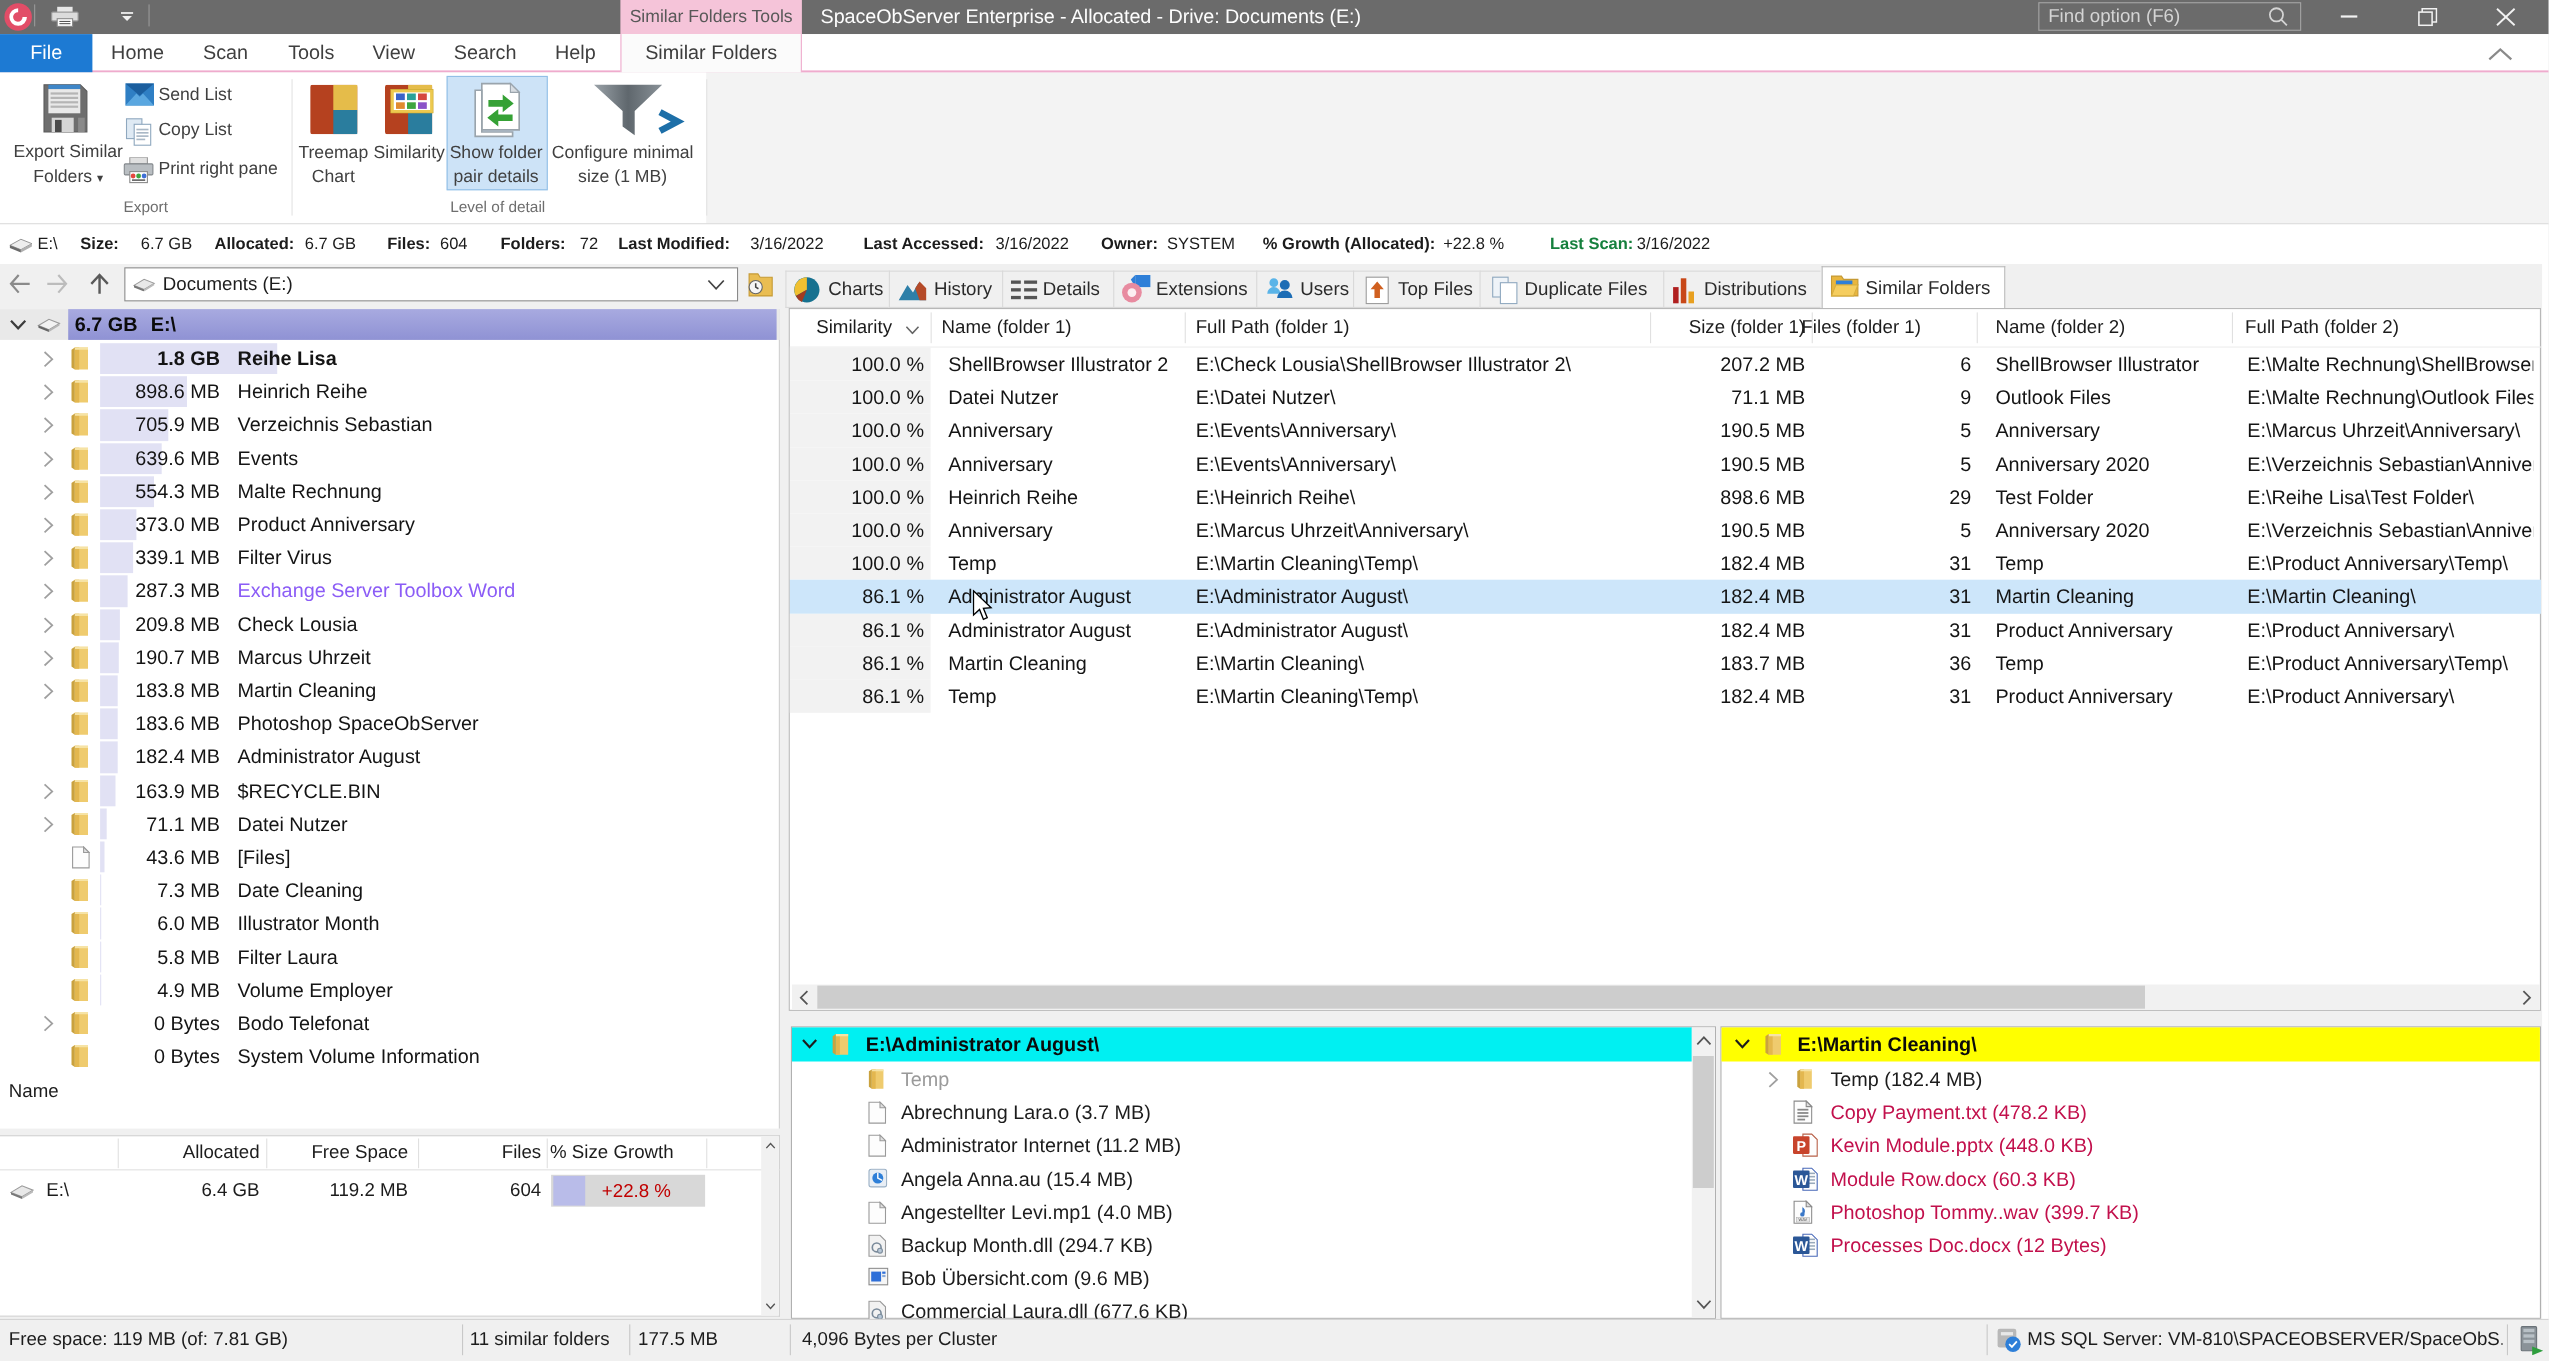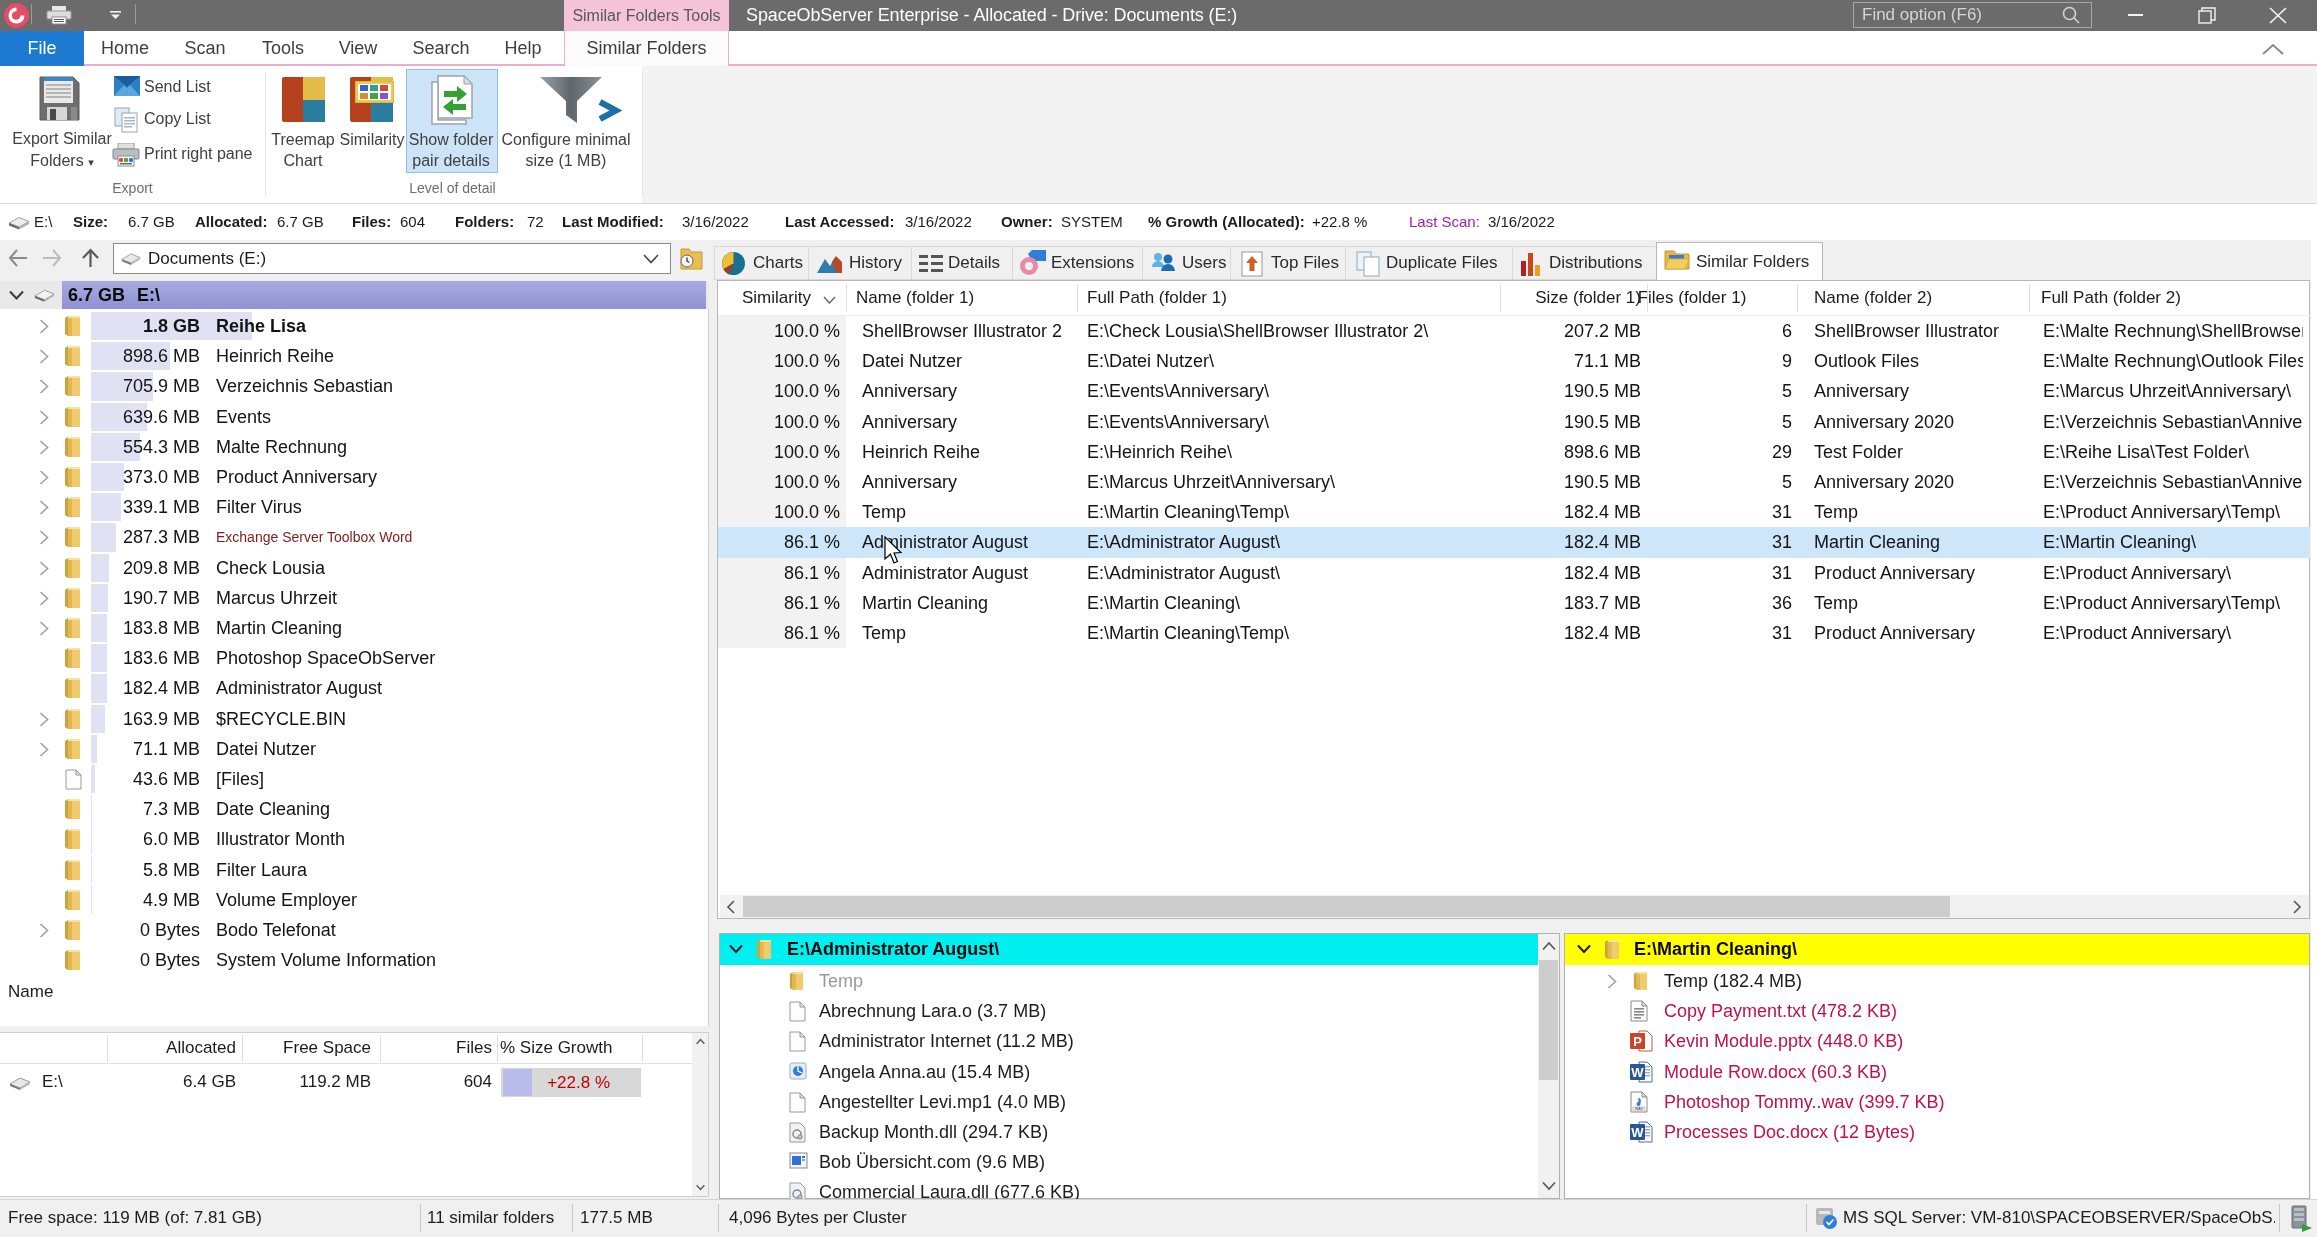--- a/index.html
+++ b/index.html
@@ -166,21 +166,21 @@
 <div class="a tx" style="left:455px;top:204px;height:36px;font-weight:bold;color:#1c1c1c;font-size:15px;line-height:36px;">Folders:</div>
 <div class="a tx" style="left:527px;top:204px;height:36px;color:#1c1c1c;font-size:15px;line-height:36px;">72</div>
 <div class="a tx" style="left:562px;top:204px;height:36px;font-weight:bold;color:#1c1c1c;font-size:15px;line-height:36px;">Last Modified:</div>
 <div class="a tx" style="left:682px;top:204px;height:36px;color:#1c1c1c;font-size:15px;line-height:36px;">3/16/2022</div>
 <div class="a tx" style="left:785px;top:204px;height:36px;font-weight:bold;color:#1c1c1c;font-size:15px;line-height:36px;">Last Accessed:</div>
 <div class="a tx" style="left:905px;top:204px;height:36px;color:#1c1c1c;font-size:15px;line-height:36px;">3/16/2022</div>
 <div class="a tx" style="left:1001px;top:204px;height:36px;font-weight:bold;color:#1c1c1c;font-size:15px;line-height:36px;">Owner:</div>
 <div class="a tx" style="left:1061px;top:204px;height:36px;color:#1c1c1c;font-size:15px;line-height:36px;">SYSTEM</div>
 <div class="a tx" style="left:1148px;top:204px;height:36px;font-weight:bold;color:#1c1c1c;font-size:15px;line-height:36px;">% Growth (Allocated):</div>
 <div class="a tx" style="left:1312px;top:204px;height:36px;color:#1c1c1c;font-size:15px;line-height:36px;">+22.8 %</div>
-<div class="a tx" style="left:1409px;top:204px;height:36px;font-weight:normal;color:#a21caf;font-size:15px;line-height:36px;">Last Scan:</div>
+<div class="a tx" style="left:1409px;top:204px;height:36px;font-weight:bold;color:#15803d;font-size:15px;line-height:36px;">Last Scan:</div>
 <div class="a tx" style="left:1488px;top:204px;height:36px;color:#1c1c1c;font-size:15px;line-height:36px;">3/16/2022</div>
 <div class="a tx" style="left:0px;top:240px;width:2317px;height:42px;background:#f0f0f0;"></div>
 <svg class="ico" style="left:8px;top:249px" width="20" height="18" viewBox="0 0 20 18">
     <path d="M9 1 L2 9 L9 17 M2 9 L19 9" fill="none" stroke="#8a8a8a" stroke-width="2"></path>
   </svg>
 <svg class="ico" style="left:42px;top:249px" width="20" height="18" viewBox="0 0 20 18">
     <path d="M11 1 L18 9 L11 17 M18 9 L1 9" fill="none" stroke="#bcbcbc" stroke-width="2"></path>
   </svg>
 <svg class="ico" style="left:81px;top:248px" width="19" height="20" viewBox="0 0 19 20">
     <path d="M9.5 19 L9.5 3 M2 10 L9.5 2 L17 10" fill="none" stroke="#5a5a5a" stroke-width="2.2"></path>
@@ -301,21 +301,21 @@
     <path d="M1.5 1 L8.5 7.5 L1.5 14" fill="none" stroke="#a0a0a0" stroke-width="1.6"></path>
   </svg>
 <svg class="ico" style="left:64px;top:526.4px" width="17" height="22" viewBox="0 0 17 22">
     <path d="M4 1 L16 1 L16 21 L4 21 Z" fill="#efcb6e"></path>
     <path d="M4 1 L8 1 L8 21 L4 21 Z" fill="#e3b74f"></path>
     <path d="M4 1 L16 1 L16 3 L4 3 Z" fill="#f6e3a5"></path>
     <path d="M1 3 L4 1 L4 21 L1 19 Z" fill="#caa23e"></path>
   </svg>
 <div class="a tx" style="left:91px;top:523.4px;width:25px;height:28.2px;background:#e1e1f4;"></div>
 <div class="a tx" style="left:0px;top:522.4px;width:200px;height:30.2px;color:#141414;font-size:18px;line-height:30px;text-align:right;">287.3 MB</div>
-<div class="a tx" style="left:216px;top:522.4px;width:480px;height:30.2px;color:#7f1d1d;font-size:14px;line-height:30px;">Exchange Server Toolbox Word</div>
+<div class="a tx" style="left:216px;top:522.4px;width:480px;height:30.2px;color:#8b5cf6;font-size:18px;line-height:30px;">Exchange Server Toolbox Word</div>
 <svg class="ico" style="left:39px;top:560.6px" width="10" height="15" viewBox="0 0 10 15">
     <path d="M1.5 1 L8.5 7.5 L1.5 14" fill="none" stroke="#a0a0a0" stroke-width="1.6"></path>
   </svg>
 <svg class="ico" style="left:64px;top:556.6px" width="17" height="22" viewBox="0 0 17 22">
     <path d="M4 1 L16 1 L16 21 L4 21 Z" fill="#efcb6e"></path>
     <path d="M4 1 L8 1 L8 21 L4 21 Z" fill="#e3b74f"></path>
     <path d="M4 1 L16 1 L16 3 L4 3 Z" fill="#f6e3a5"></path>
     <path d="M1 3 L4 1 L4 21 L1 19 Z" fill="#caa23e"></path>
   </svg>
 <div class="a tx" style="left:91px;top:553.6px;width:18px;height:28.2px;background:#e1e1f4;"></div>

